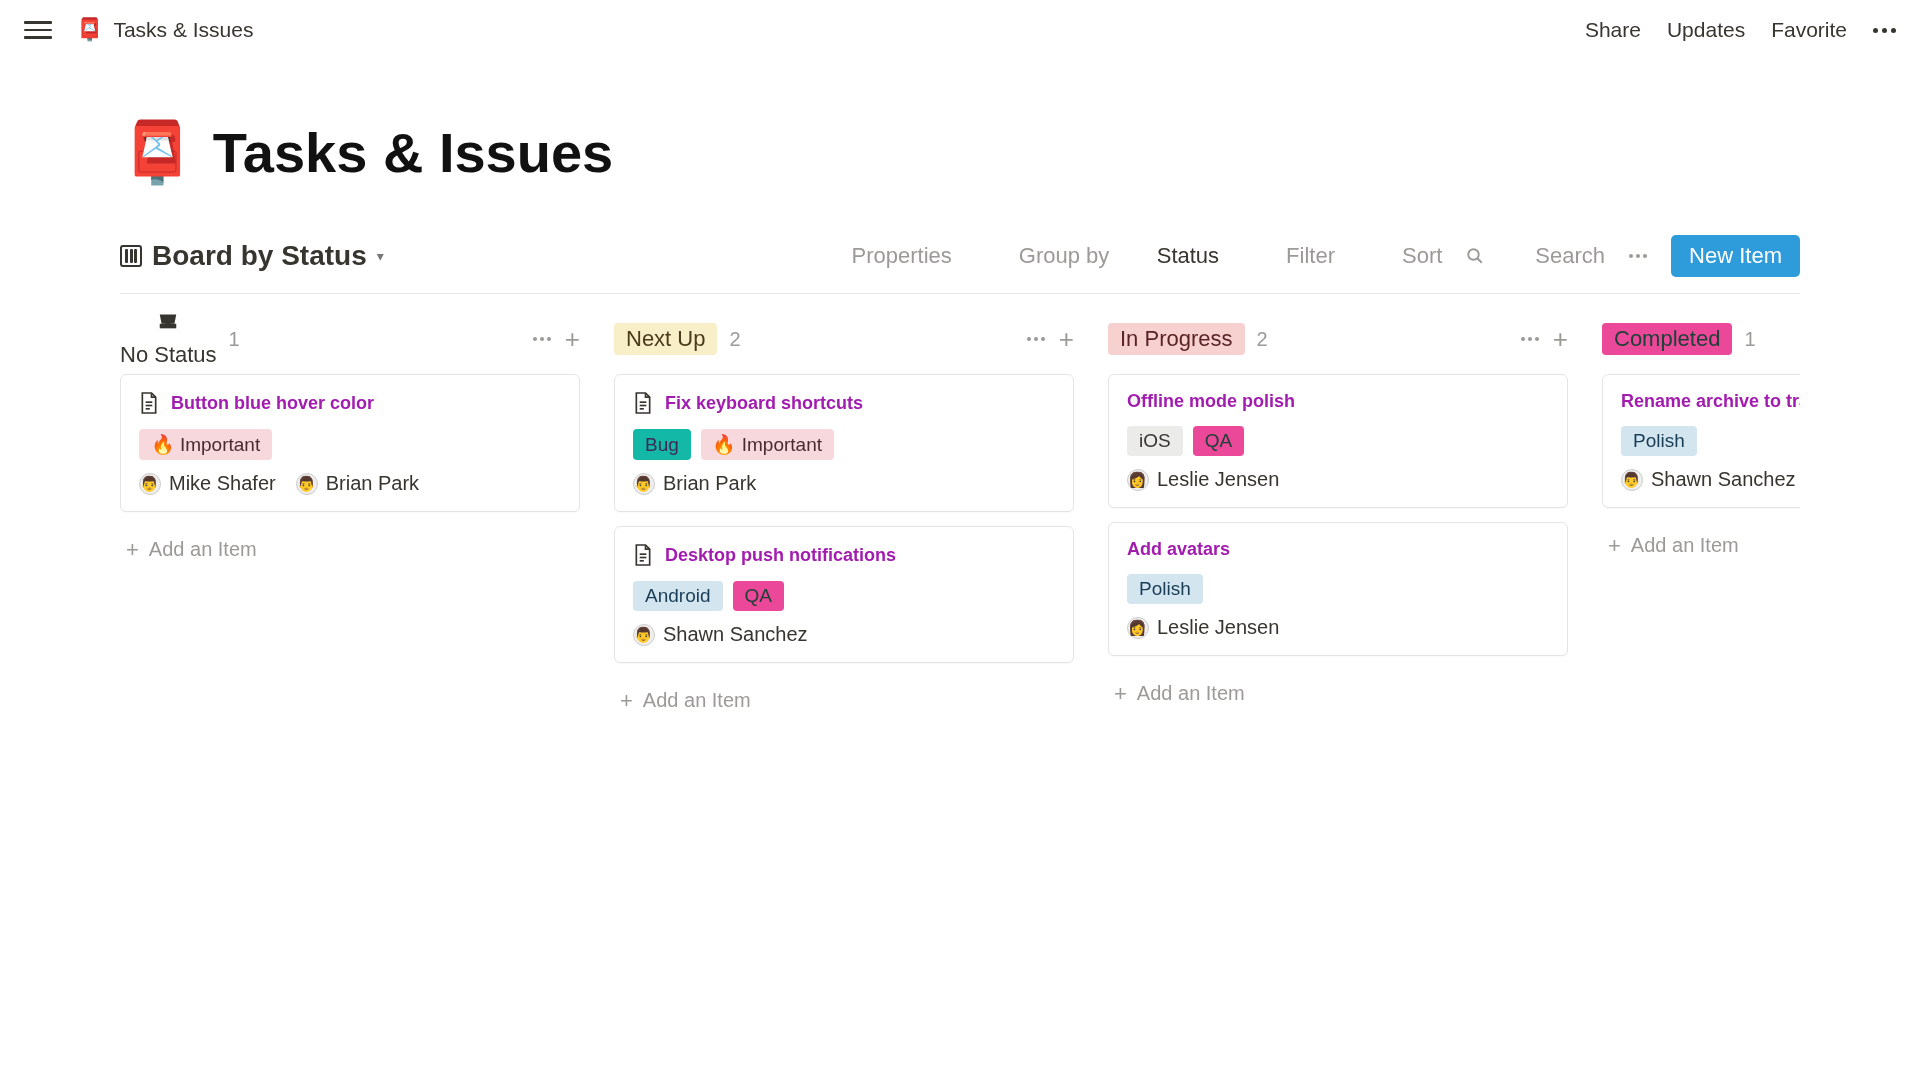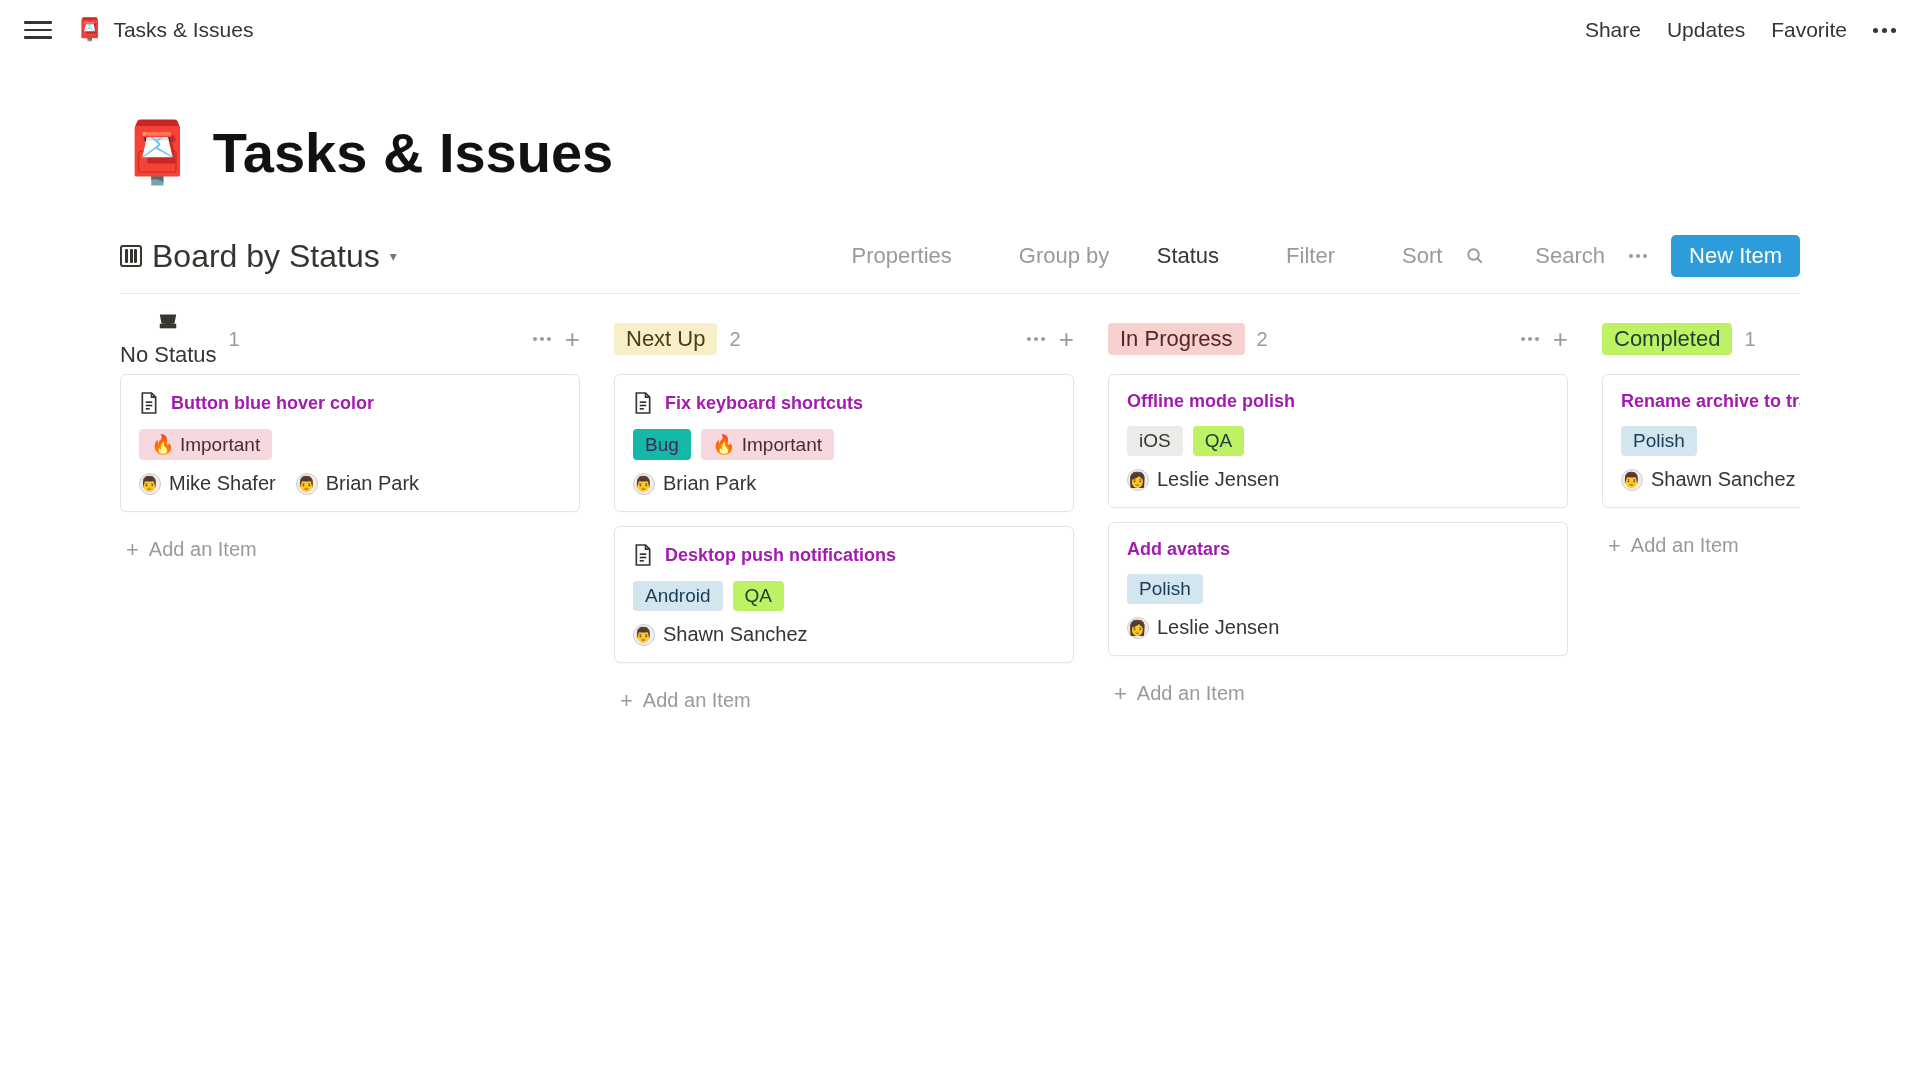--- a/index.html
+++ b/index.html
@@ -45,21 +45,21 @@
     padding: 0 0 16px 0;
     border-bottom: 1px solid #e9e9e7;
     white-space: nowrap;
   }
   .view-selector { display:flex; align-items:center; gap:10px; cursor:pointer; }
   .board-icon {
     width:22px; height:22px; border:2px solid #37352f; border-radius:3px;
     display:flex; justify-content:space-evenly; align-items:stretch; padding:2px 1px;
   }
   .board-icon span { width:3px; background:#37352f; border-radius:1px; }
-  .view-name { font-size: 32px; font-weight:400; }
+  .view-name { font-size: 28px; font-weight:700; }
   .chevron-down { font-size: 14px; color:#777; }
   .toolbar-spacer { flex:1; }
   .toolbar-link { font-size: 22px; color:#9b9a97; cursor:pointer;margin-left:43px; }
   .toolbar-link.dark { color:#37352f; }
   .search-group { display:flex; align-items:center; gap:8px; cursor:pointer; color:#9b9a97; }
   .search-icon { width:18px; height:18px; }
   .new-item-btn {
     background:#2e9bdb; color:#fff; font-size:22px; font-weight:500;
     padding: 8px 18px; border-radius:5px; cursor:pointer; border:none;
   }
@@ -108,21 +108,21 @@
     display:flex; align-items:center; gap:10px; color:#9b9a97; font-size:20px;
     padding: 12px 6px; cursor:pointer;
   }
   .add-item .plus { font-size:22px; line-height:1; }
 
   
   .bg-pink   { background:#f7d9dd; color:#4a2b30; }
   .bg-yellow { background:#f8eec8; color:#4a3b1a;text-align:center; }
   .bg-red    { background:#f7d0d0; color:#5a2424; }
   .bg-purple { background:#14b8a6; color:#402a55; }
-  .bg-teal   { background:#bef264; color:#1f4037; }
+  .bg-teal   { background:#ec4899; color:#1f4037; }
   .bg-blue   { background:#d3e5ef; color:#1a3d57; }
   .bg-gray   { background:#ebebea; color:#37352f; }
 
   
   svg { display:block; }
 </style>
 </head>
 <body>
 
 <div class="topbar">

